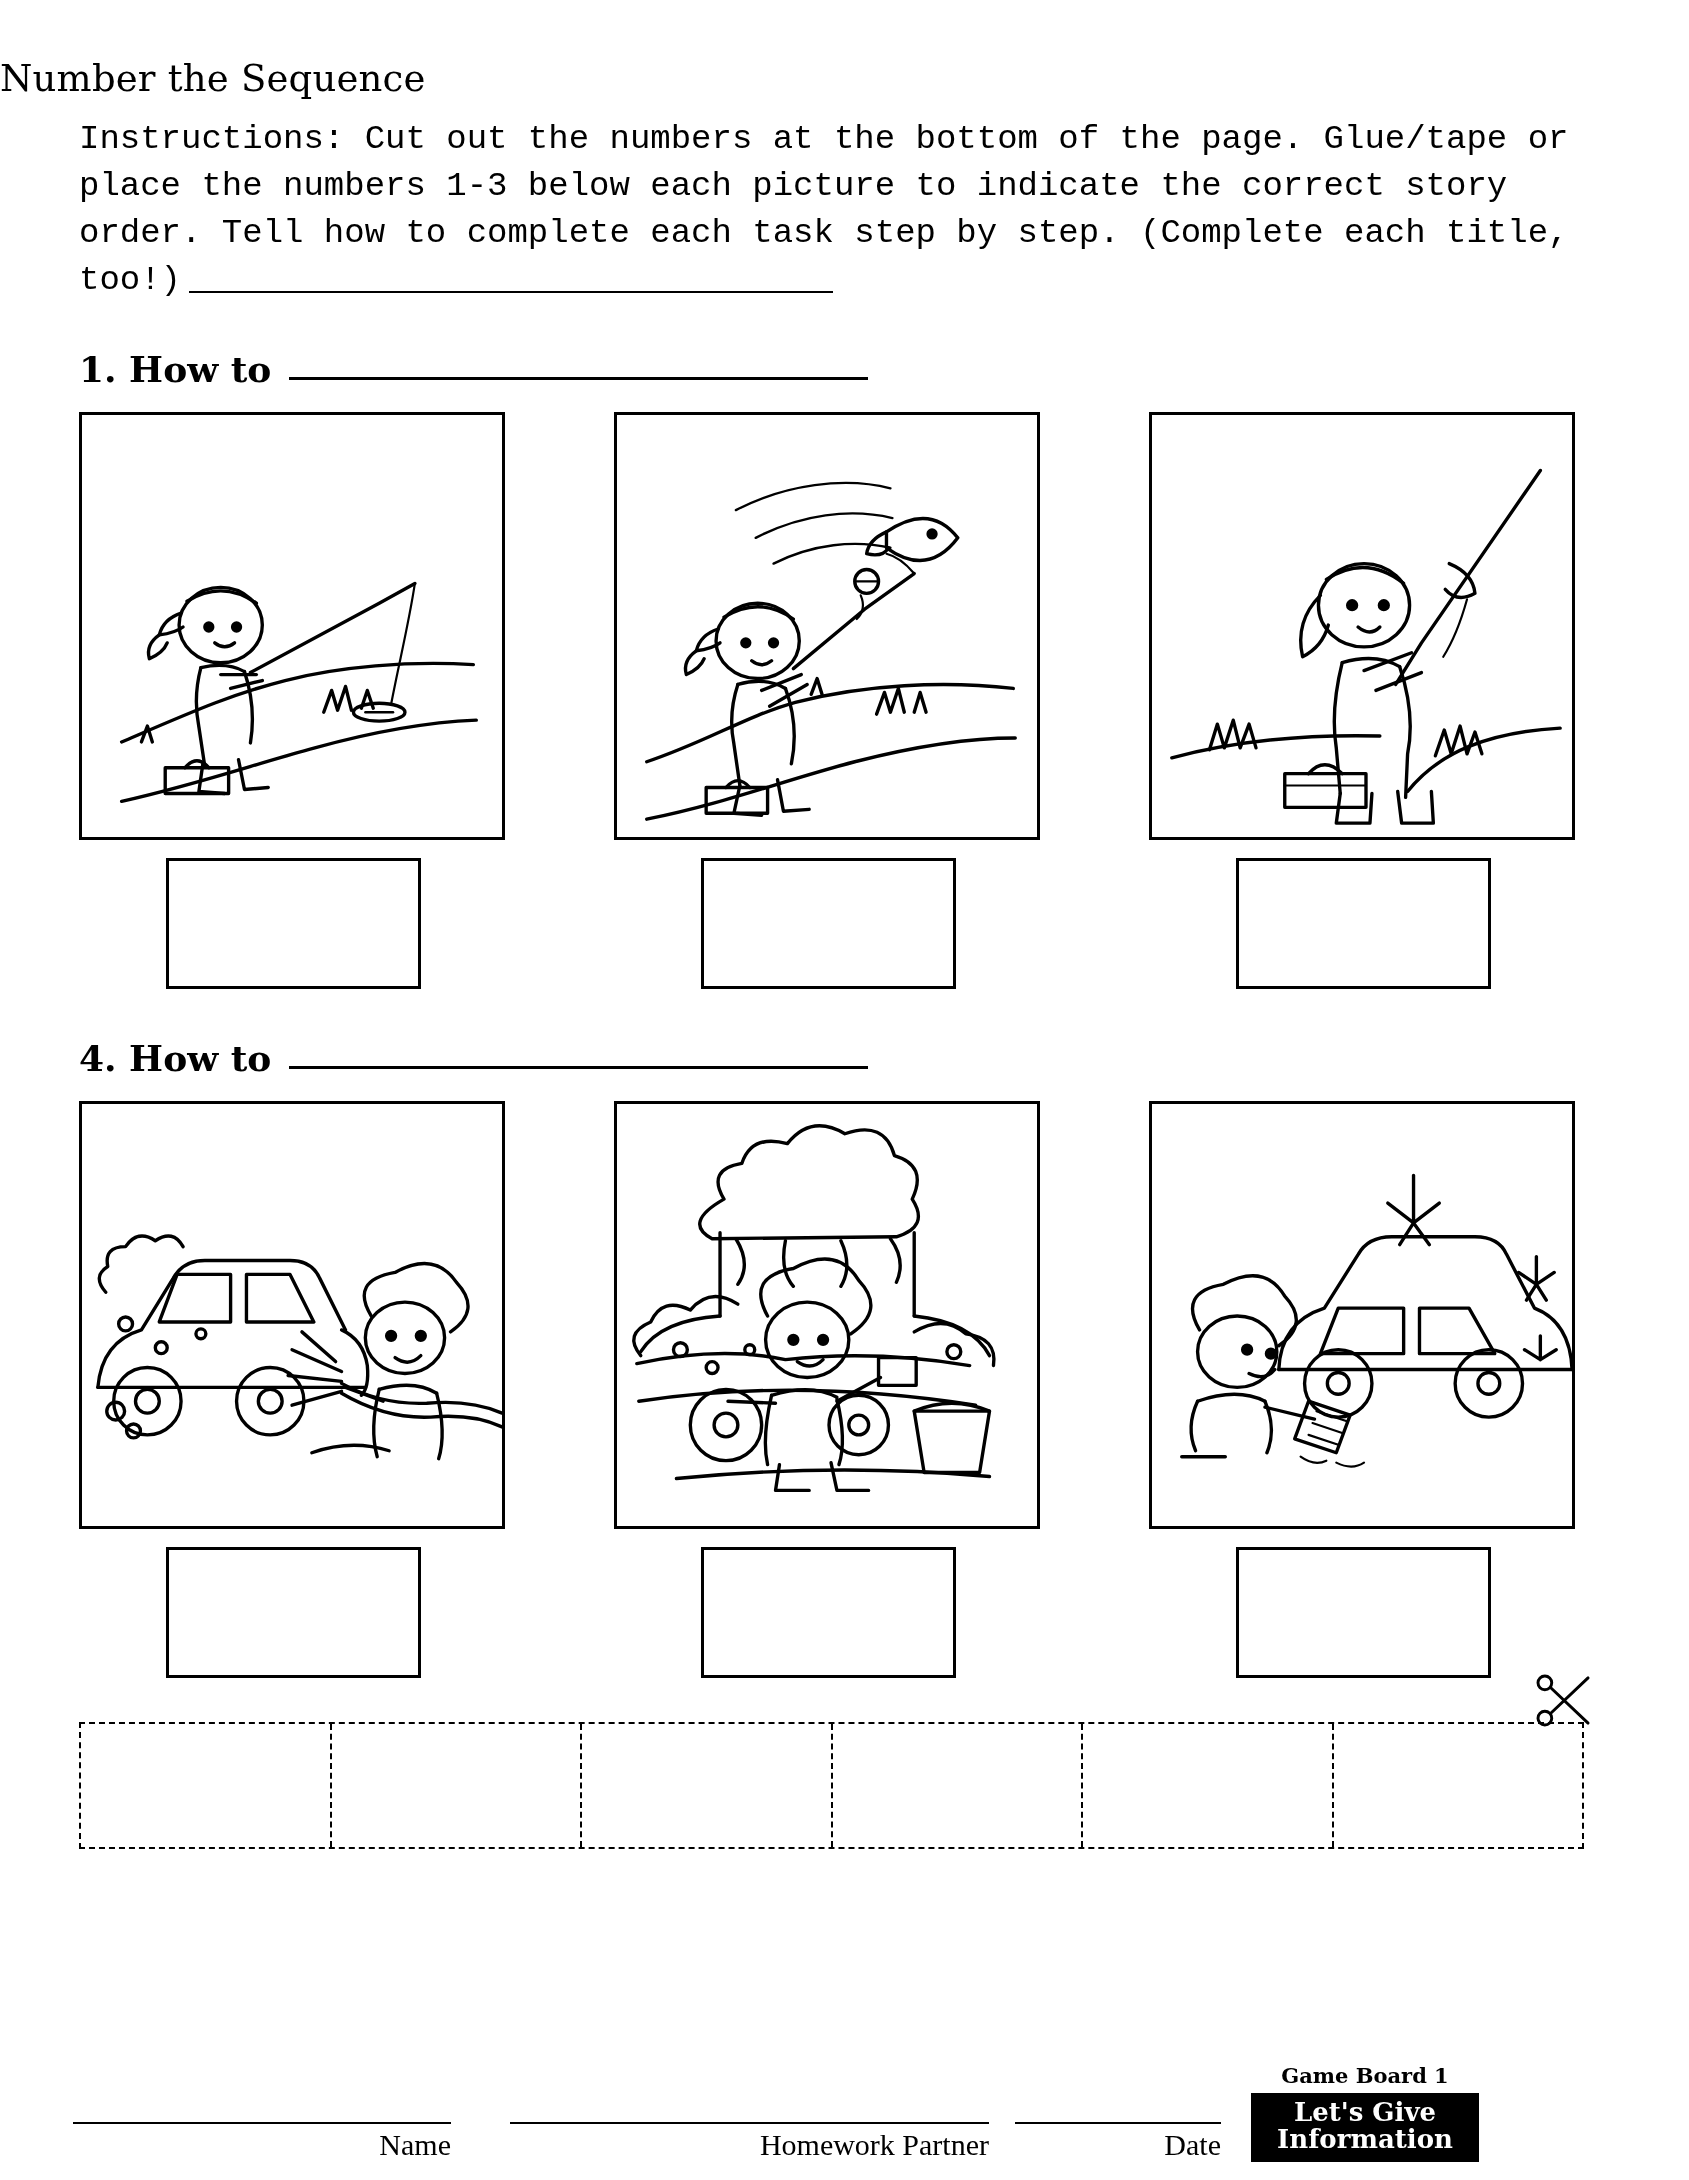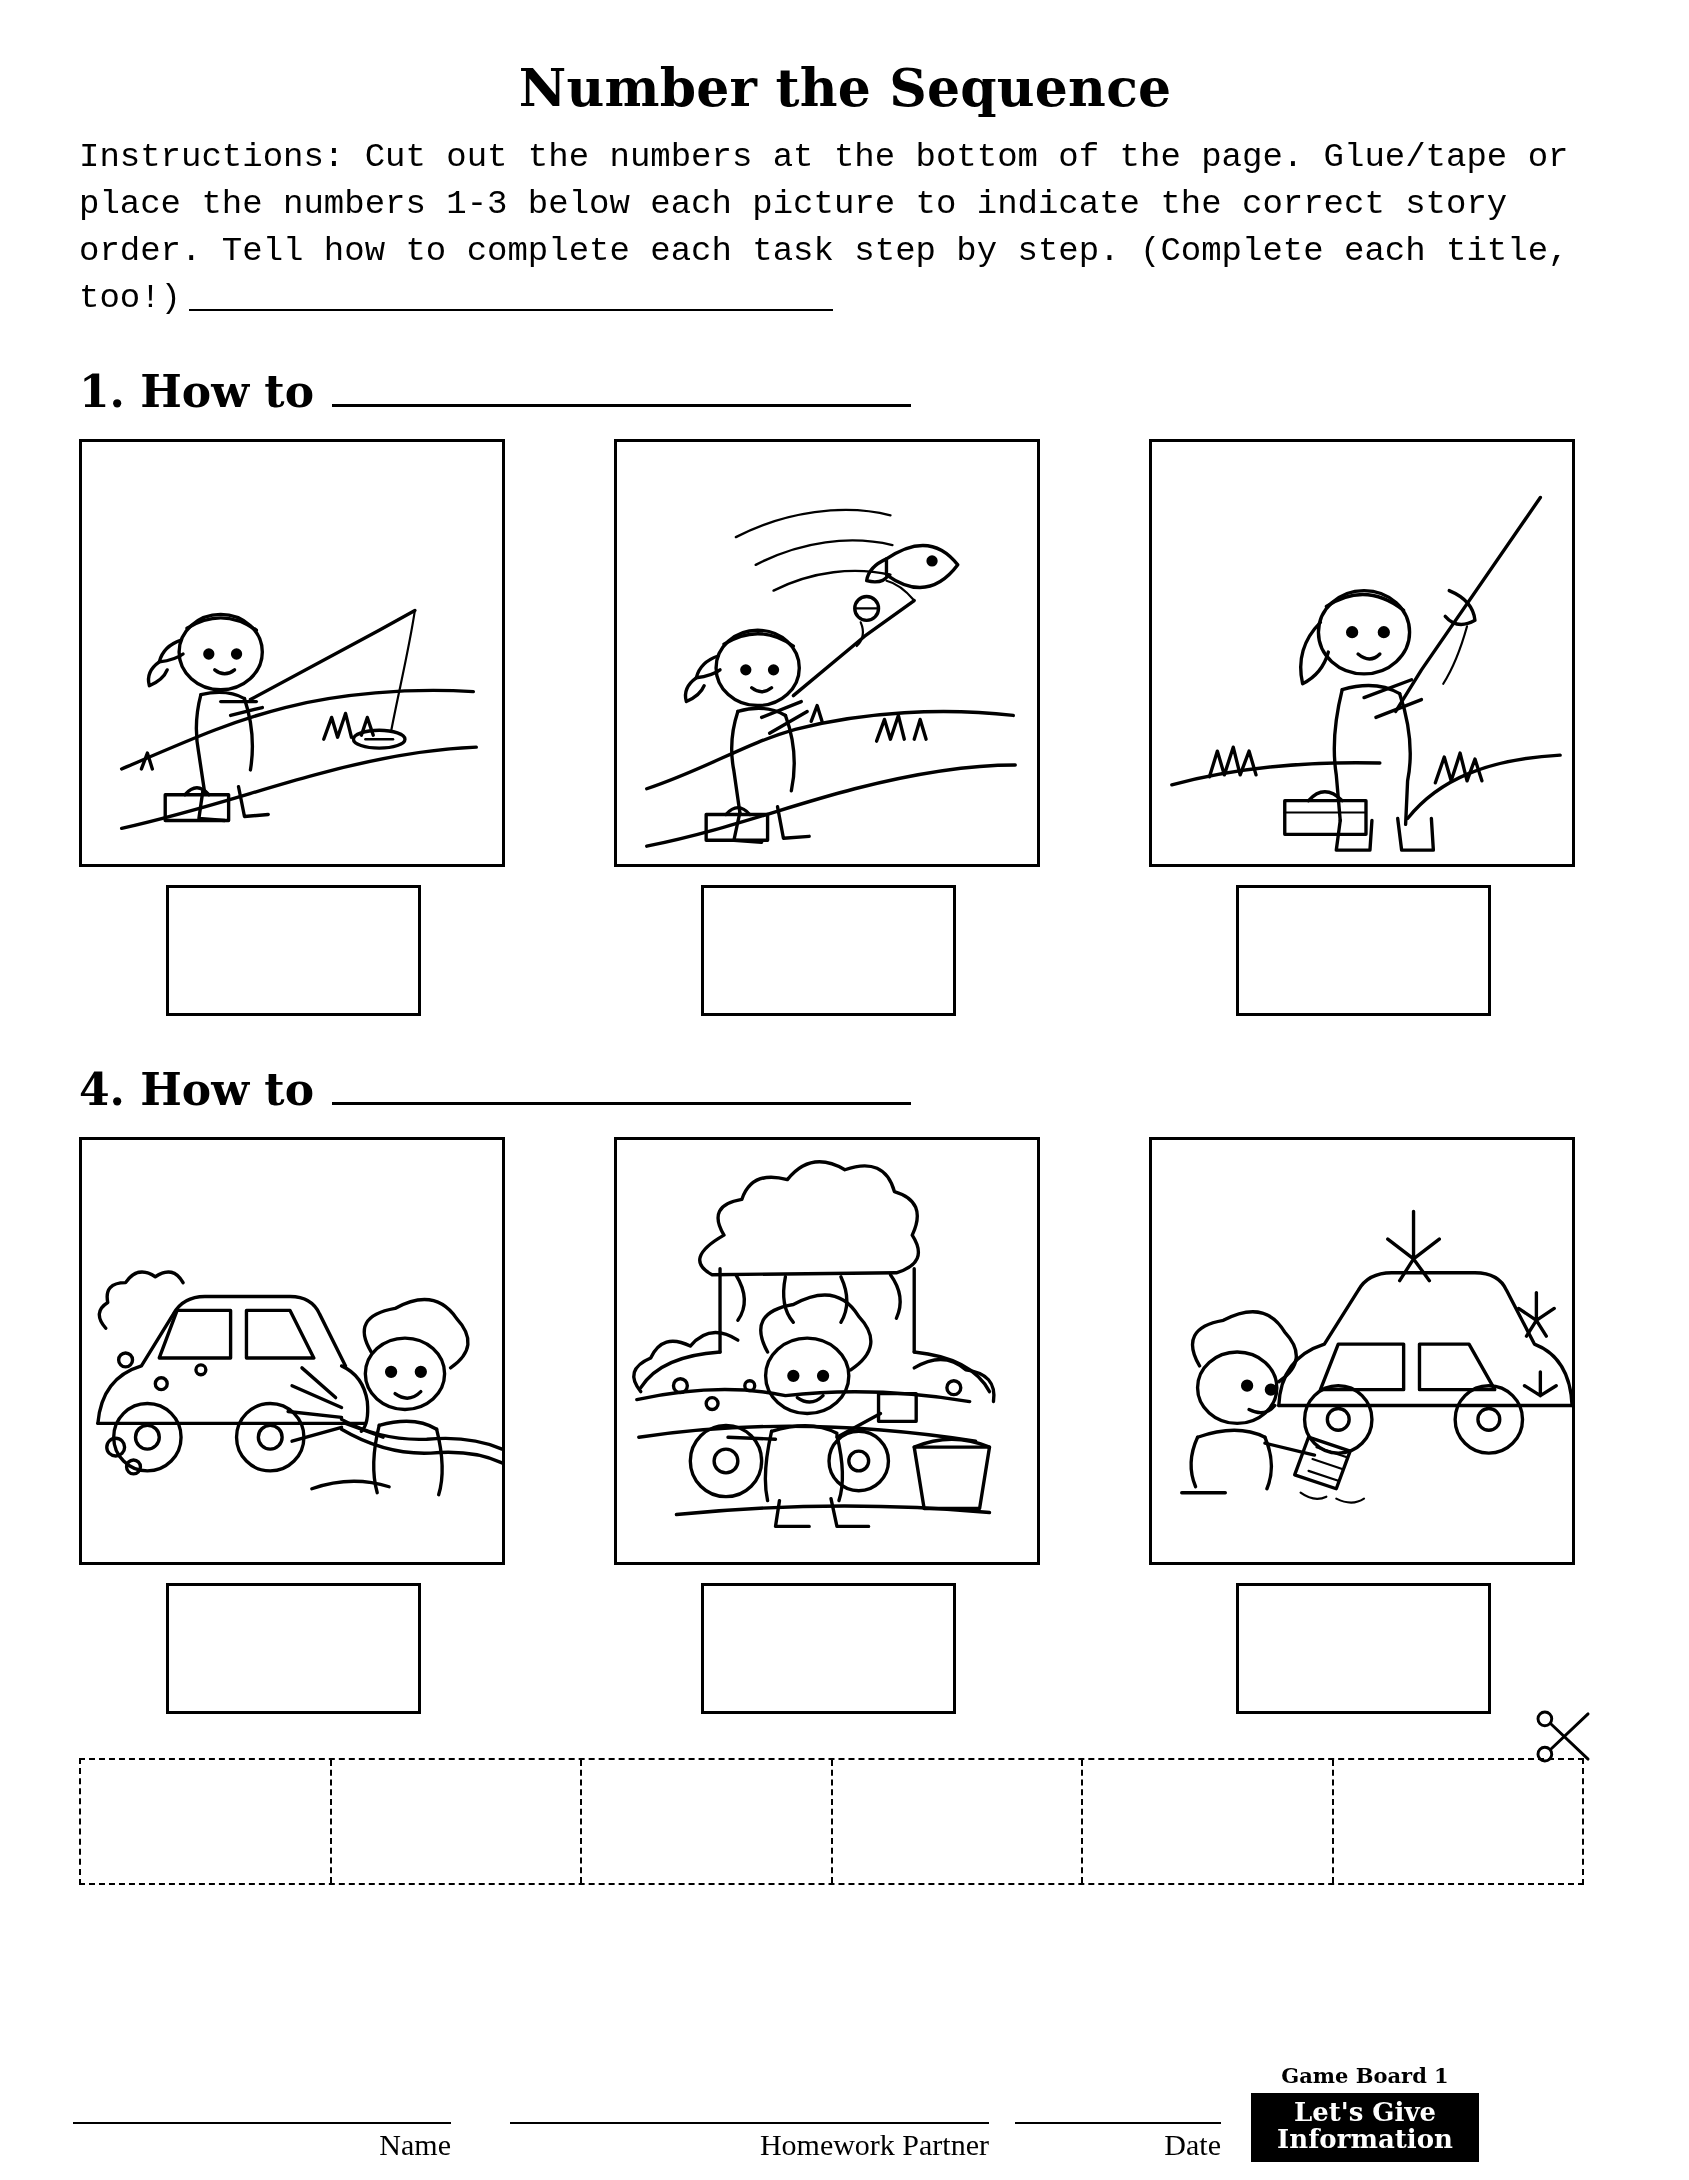--- a/index.html
+++ b/index.html
@@ -18,23 +18,23 @@
   .page {
     position: relative;
     width: 1690px;
     height: 2180px;
     padding: 0;
     box-sizing: border-box;
   }
 
   
   .title {
-    text-align: center;
-    font-size: 52px;
-    font-weight: bold;
+    text-align: left;
+    font-size: 37px;
+    font-weight: normal;
     letter-spacing: 0.2px;
     margin: 57px 0 0 0;
     font-family: "DejaVu Serif", serif;
   }
   .instructions {
     margin: 16px 79px 0 79px;
     font-size: 34px;
     line-height: 1.38;
     text-align: left;
     font-family: Liberation Mono, monospace;
@@ -43,21 +43,21 @@
     display: inline-block;
     width: 644px;
     border-bottom: 2.2px solid #000;
     vertical-align: -4px;
     margin-left: 8px;
   }
 
   
   .section-head {
     margin: 0 0 0 79px;
-    font-size: 44px;
+    font-size: 36px;
     font-weight: bold;
     font-family: "DejaVu Serif", serif;
     display: flex;
     align-items: flex-end;
   }
   .section-head .sh-text { white-space: nowrap; }
   .section-head .sh-rule {
     flex: 0 0 579px;
     border-bottom: 3.4px solid #000;
     margin: 0 0 10px 18px;

